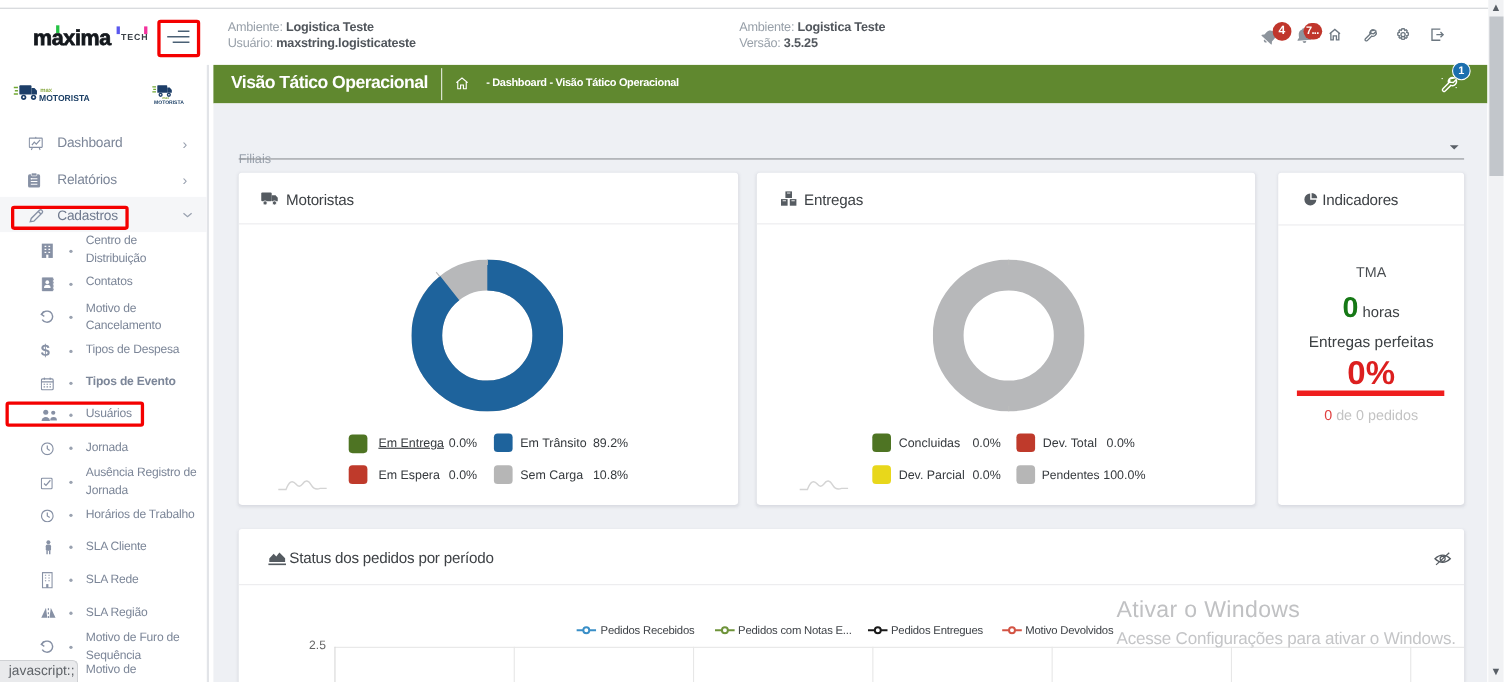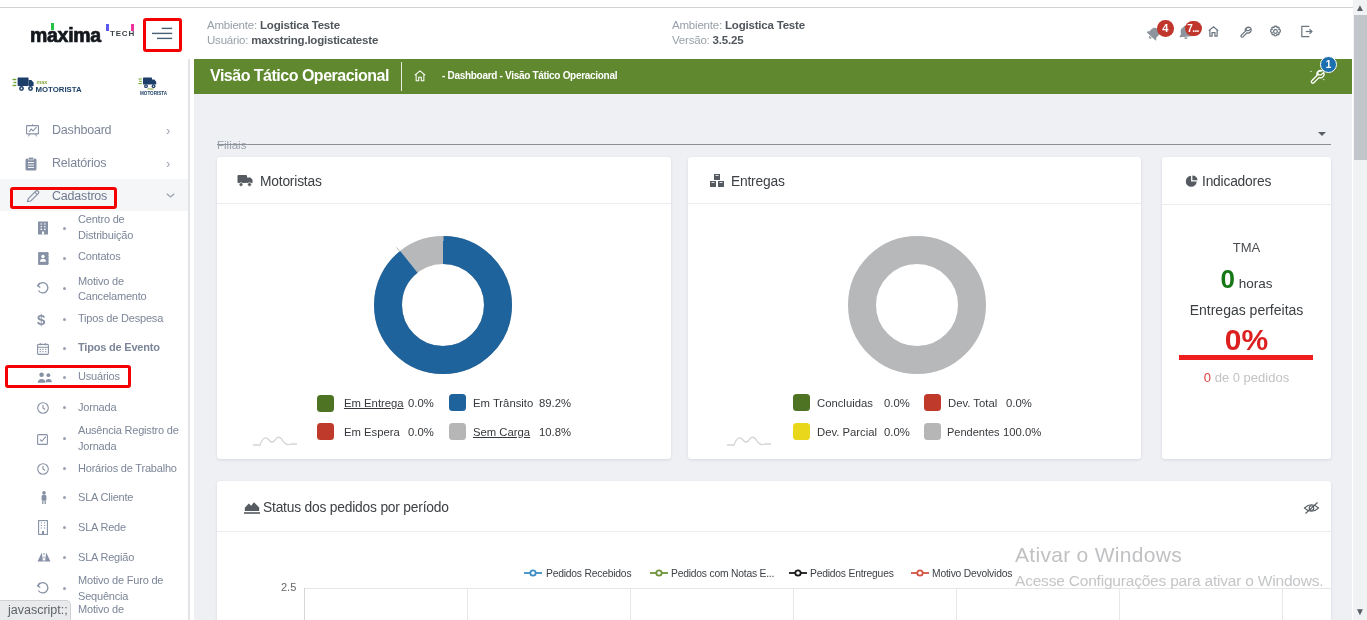--- a/index.html
+++ b/index.html
@@ -288,21 +288,21 @@
   <div class="lsq" style="left:317px; top:395px; background:#4e7423;"></div>
   <div class="ltxt" style="left:344px; top:397px;text-decoration:underline;">Em Entrega</div>
   <div class="lval" style="left:408px; top:397px;">0.0%</div>
   <div class="lsq" style="left:449px; top:394px; background:#1e639c;"></div>
   <div class="ltxt" style="left:473px; top:397px;">Em Trânsito</div>
   <div class="lval" style="left:539px; top:397px;">89.2%</div>
   <div class="lsq" style="left:317px; top:423px; background:#bf3a2b;"></div>
   <div class="ltxt" style="left:344px; top:426px;">Em Espera</div>
   <div class="lval" style="left:408px; top:426px;">0.0%</div>
   <div class="lsq" style="left:449px; top:423px; background:#b6b6b6;"></div>
-  <div class="ltxt" style="left:473px; top:426px;text-decoration:underline;">Sem Carga</div>
+  <div class="ltxt" style="left:473px; top:426px;">Sem Carga</div>
   <div class="lval" style="left:539px; top:426px;">10.8%</div>
   <svg class="abs" style="left:252px; top:430px;" width="46" height="18" viewBox="0 0 46 18">
     <path d="M1 15 L8 15 Q12 4 17 10 Q20 14 23 10 Q27 4 31 11 Q34 16 39 14 L45 14" fill="none" stroke="#d4d4d4" stroke-width="1.3"></path>
   </svg>
 
   <div class="card" style="left:688px; top:157px; width:453px; height:302px;"></div>
   <svg class="abs" style="left:709px; top:173px;" width="16" height="16" viewBox="0 0 16 16">
     <rect x="1" y="8" width="6" height="6" fill="#555b61"></rect>
     <rect x="9" y="8" width="6" height="6" fill="#555b61"></rect>
     <rect x="5" y="1" width="6" height="6" fill="#555b61"></rect>

